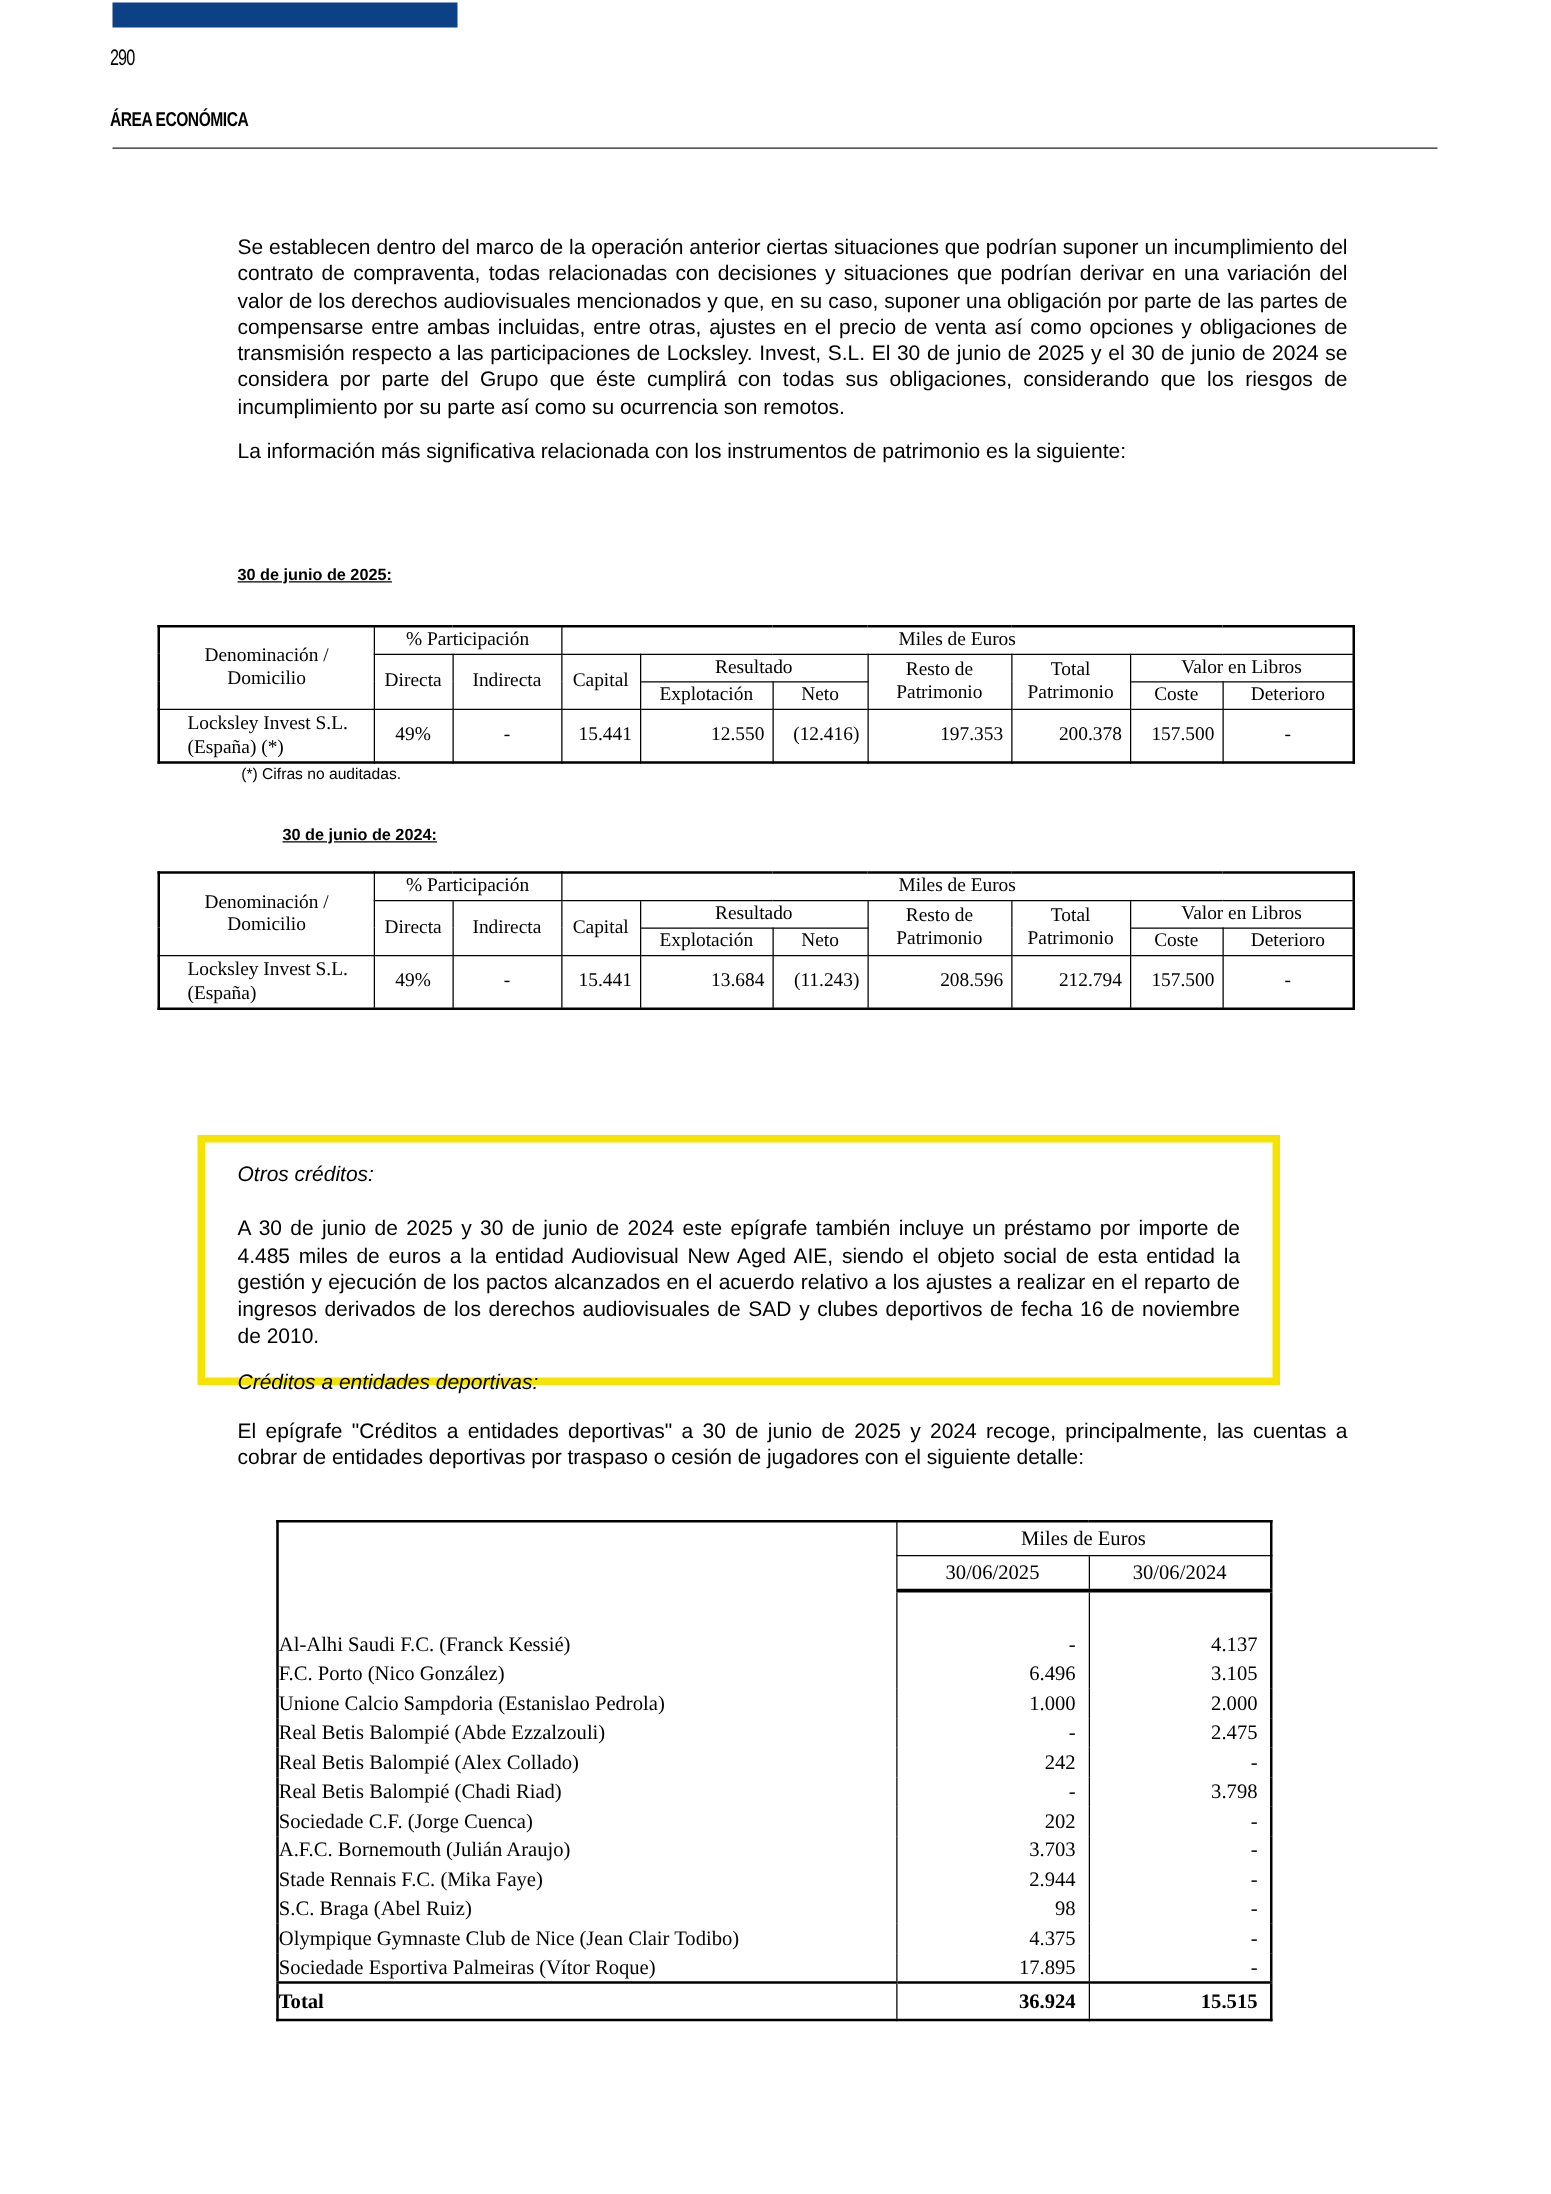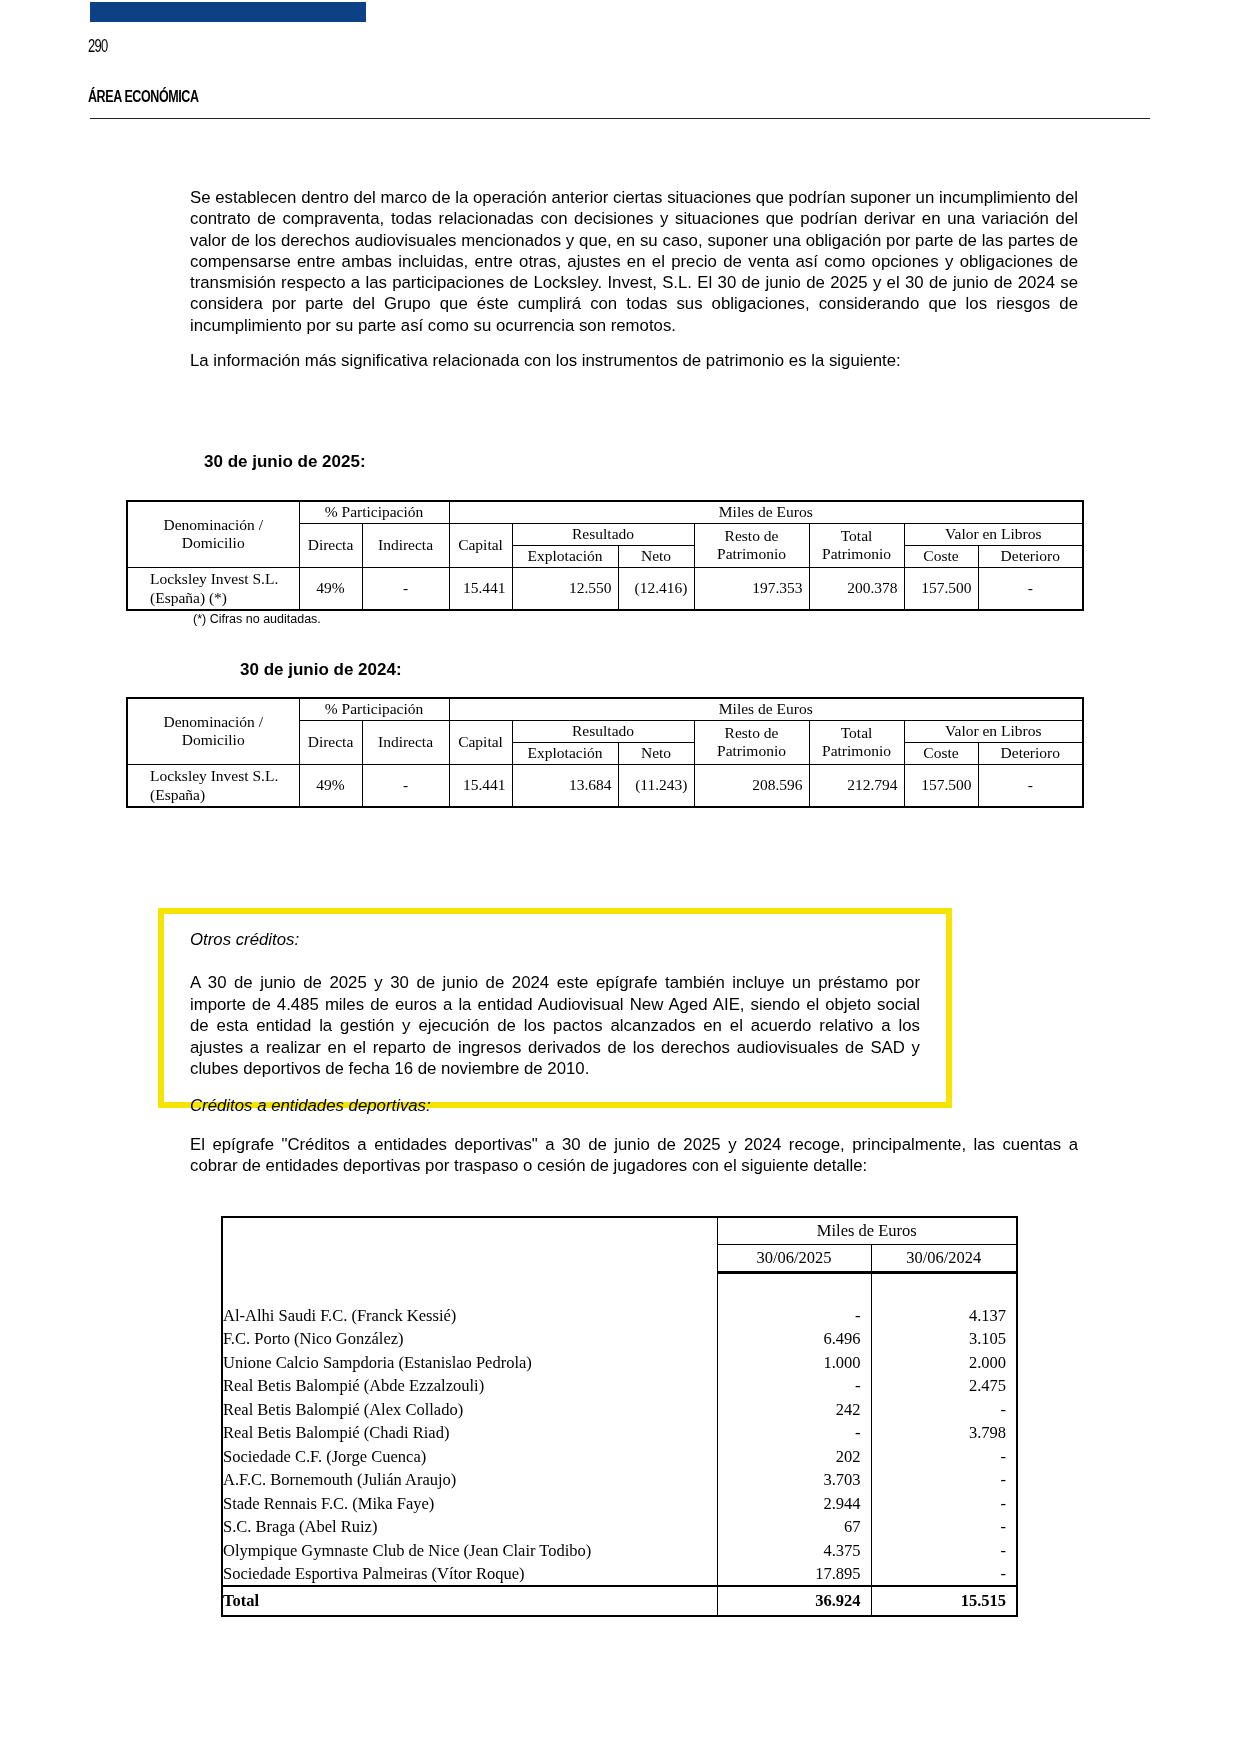--- a/index.html
+++ b/index.html
@@ -17,39 +17,39 @@
   .page-number { position:absolute; left:88px; top:36px; font-size:18px; letter-spacing:-1px;
                  transform:scaleX(0.72); transform-origin:left top; }
   .section-header { position:absolute; left:88px; top:88px; font-size:16px; font-weight:bold;
                     letter-spacing:-0.5px; transform:scaleX(0.78); transform-origin:left top; }
   .header-rule { position:absolute; left:90px; top:118px; width:1060px; border-top:1.5px solid #222; }
 
   .body-text { position:absolute; left:190px; width:888px; font-size:16.8px; line-height:21.3px;
                text-align:justify; }
   .one-line { text-align:left; }
 
-  .sub-heading { position:absolute; left:204px; font-size:17px; font-weight:bold;
-                 }
+  .sub-heading { position:absolute; left:190px; font-size:13px; font-weight:bold;
+                 text-decoration:underline; }
 
   
   table.equity { position:absolute; left:126px; width:956px; border-collapse:collapse;
                  font-family:"Liberation Serif", serif; font-size:15.5px; table-layout:fixed; }
   table.equity th, table.equity td { border:1px solid #000; padding:0 4px; font-weight:normal;
                  text-align:center; line-height:18px; }
   table.equity { border:2px solid #000; }
   table.equity .hrow { height:22px; }
   table.equity .drow { height:43px; }
   table.equity td.name { text-align:left; padding-left:22px; line-height:19px; }
   table.equity td.num  { text-align:right; padding-right:6px; }
   table.equity td.ctr  { text-align:center; }
 
   .footnote { position:absolute; left:193px; top:612px; font-size:12.5px; }
 
   
-  .highlight-box { position:absolute; left:158px; top:908px; width:794px;
+  .highlight-box { position:absolute; left:158px; top:908px; width:866px;
                    border:6px solid #f5e402; padding:16px 26px 22px 26px; }
   .hl-heading { font-style:italic; font-size:16.8px; }
   .hl-body { margin-top:22px; font-size:16.8px; line-height:21.5px; text-align:justify; }
 
   .italic-heading { position:absolute; left:190px; font-style:italic; font-size:16.8px; }
 
   
   table.credits { position:absolute; left:221px; top:1216px; width:795px; border-collapse:collapse;
                   font-family:"Liberation Serif", serif; font-size:16.5px; table-layout:fixed;
                   border:2px solid #000; }
@@ -255,21 +255,21 @@
       <td class="cnum vline">3.703</td>
       <td class="cnum vline">-</td>
     </tr>
     <tr class="data">
       <td class="cname">Stade Rennais F.C. (Mika Faye)</td>
       <td class="cnum vline">2.944</td>
       <td class="cnum vline">-</td>
     </tr>
     <tr class="data">
       <td class="cname">S.C. Braga (Abel Ruiz)</td>
-      <td class="cnum vline">67</td>
+      <td class="cnum vline">98</td>
       <td class="cnum vline">-</td>
     </tr>
     <tr class="data">
       <td class="cname">Olympique Gymnaste Club de Nice (Jean Clair Todibo)</td>
       <td class="cnum vline">4.375</td>
       <td class="cnum vline">-</td>
     </tr>
     <tr class="data">
       <td class="cname">Sociedade Esportiva Palmeiras (Vítor Roque)</td>
       <td class="cnum vline">17.895</td>

